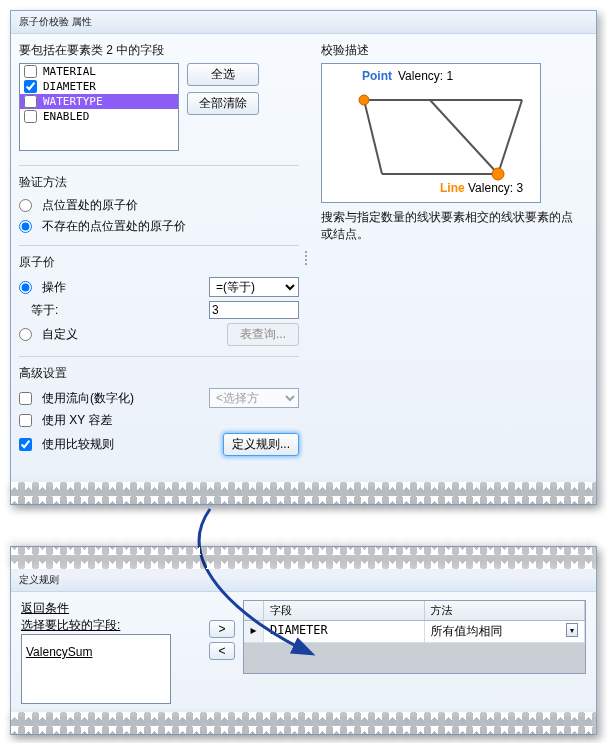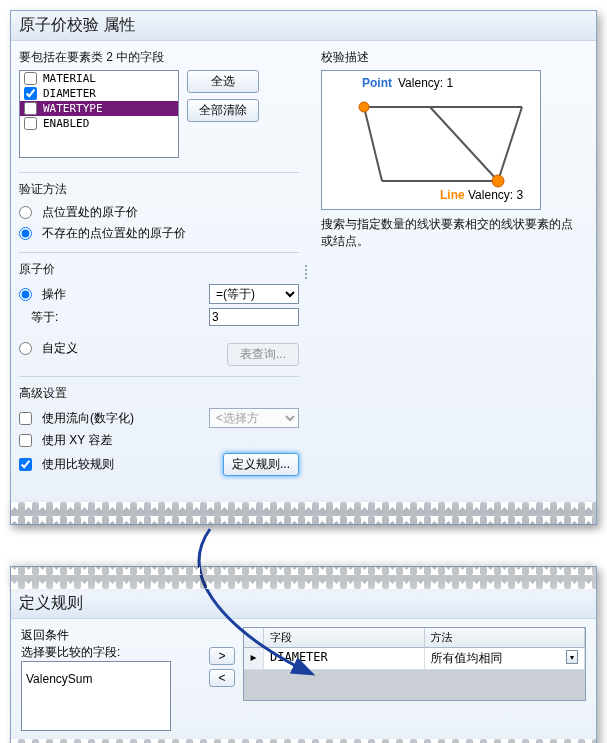--- a/index.html
+++ b/index.html
@@ -15,21 +15,21 @@
   .window {
     border: 1px solid #8aa7c7;
     background: linear-gradient(to bottom, #f7fbff, #ebf1f9);
     box-shadow: 4px 4px 8px rgba(0,0,0,0.3);
     margin-bottom: 40px;
     position: relative;
   }
   .titlebar {
     background: linear-gradient(to bottom, #f2f6fc, #dde8f5);
     padding: 4px 8px;
-    font-size: 16px;
+    font-size: 10px;
     color: #1a1a1a;
     border-bottom: 1px solid #c9d6e7;
   }
   .main-body {
     display: flex;
     padding: 8px;
     gap: 4px;
   }
   .left-panel { width: 280px; }
   .right-panel { width: 260px; padding-left: 8px; }
@@ -59,35 +59,35 @@
   .fields-row { display:flex; gap:8px; align-items:flex-start; margin-bottom:6px; }
   .listbox {
     width: 160px; height: 88px;
     background: #fff; border: 1px solid #7b8ea8;
     overflow-y: auto;
     font-family: monospace;
     font-size: 11px;
   }
   .listbox .item { display:flex; align-items:center; padding:1px 4px; gap:4px; white-space:nowrap; }
   .listbox .item input[type=checkbox]{ margin:0 2px 0 0; }
-  .listbox .item.selected { background:#701a75; color:#fff; }
+  .listbox .item.selected { background:#8b5cf6; color:#fff; }
   .listbox .item.selected input { accent-color:#fff; }
 
   .btn {
     display:inline-block;
     min-width: 72px;
     padding: 2px 8px;
     background: linear-gradient(to bottom, #fdfefe, #e4ecf5);
     border: 1px solid #8aa0bd;
     border-radius: 3px;
     font-size: 12px;
     text-align:center;
     cursor: pointer;
   }
-  .btn:disabled { color:#8a8a8a; background:#eef1f5; border-color:#bfcad9; cursor:default;margin-top:13px; }
+  .btn:disabled { color:#8a8a8a; background:#eef1f5; border-color:#bfcad9; cursor:default; }
   .btn.highlight { box-shadow: 0 0 4px 1px #6bb8ff; border-color:#4b9fe6; }
 
   .row { display:flex; align-items:center; padding:2px 0; gap:6px; }
   .row .ctrl { margin-left: auto; }
 
   .radio, .chk { margin:0 4px 0 0; }
   select.drop, input.tbox {
     width: 90px; font-size:12px; padding:1px 2px;
     border:1px solid #7b8ea8; background:#fff;
   }
@@ -117,21 +117,21 @@
 
   .arrow-wrap { position:relative; height:1px; }
   .arrow-svg { position:absolute; left:170px; top:-40px; }
 
   .window2 {
     border:1px solid #8aa7c7;
     background: linear-gradient(to bottom, #f7fbff, #ebf1f9);
     box-shadow: 4px 4px 8px rgba(0,0,0,0.3);
   }
   .w2-body { display:flex; padding:8px 10px; gap:8px; align-items:flex-start; }
-  .w2-left { width:180px; }
+  .w2-left { width:180px;text-decoration:underline; }
   .valbox { width:150px; height:70px; background:#fff; border:1px solid #7b8ea8; font-size:12px; padding:10px 4px; overflow:auto; }
   .arrow-btns { display:flex; flex-direction:column; gap:4px; margin-top:20px; }
   .arrow-btns .btn { min-width:26px; padding:1px 4px; }
 
   .grid { flex:1; border:1px solid #8aa0b8; background:#fff; }
   .grid-head { display:flex; background:linear-gradient(to bottom,#f6f8fb,#e6ecf4); border-bottom:1px solid #a8b6c8; font-size:11px; }
   .grid-head .gh { padding:2px 6px; border-right:1px solid #c3ced9; }
   .gh-row { width:20px; }
   .gh-field { flex:1; }
   .gh-method { flex:1; }

